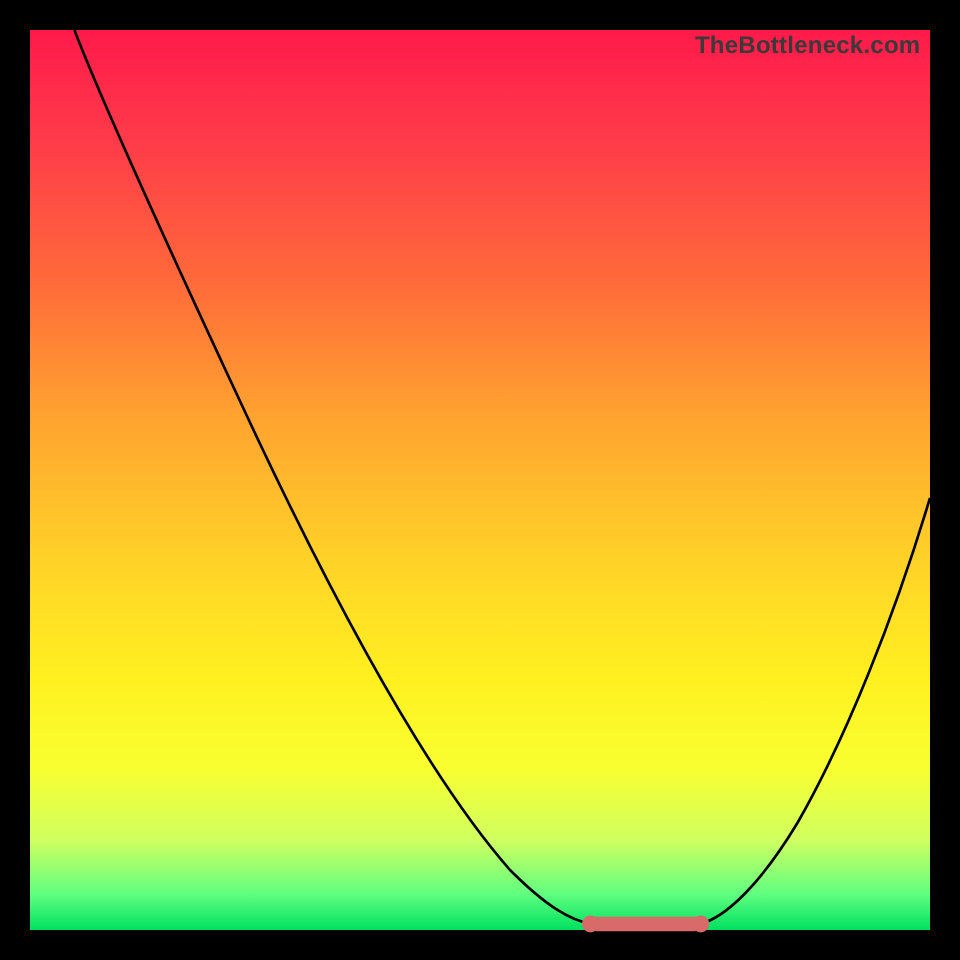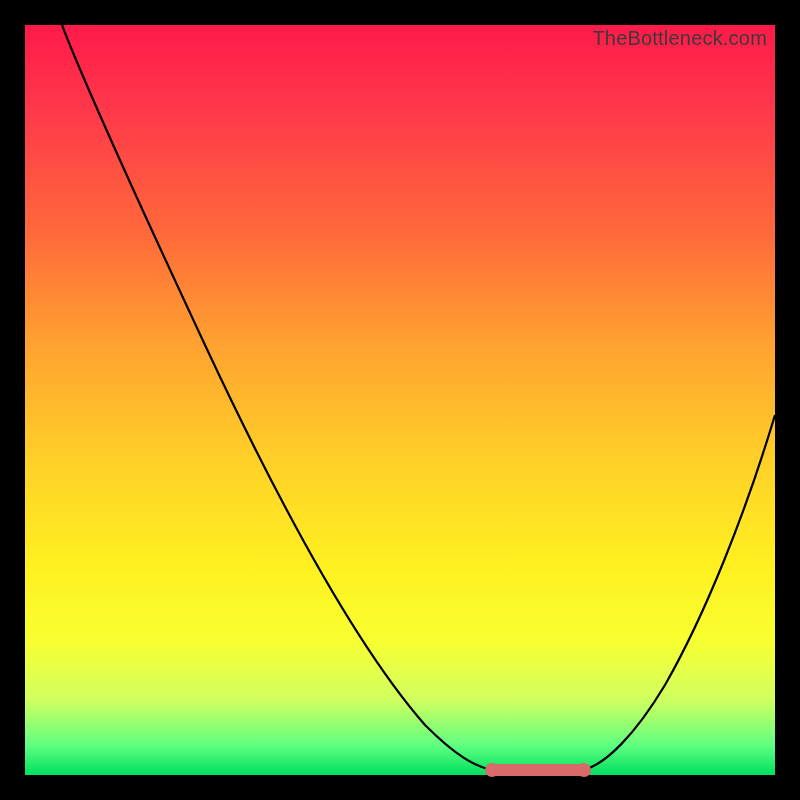--- a/index.html
+++ b/index.html
@@ -28,21 +28,21 @@
       #60ff80 96%,
       #00e060 100%
     );
   }
   .watermark {
     position: absolute;
     top: 2px;
     right: 8px;
     font-family: Arial, Helvetica, sans-serif;
     font-size: 20px;
-    font-weight: 400;
+    font-weight: 700;
     color: #3a3a3a;
     letter-spacing: 0.2px;
   }
   svg.curve {
     position: absolute;
     left: 0;
     top: 0;
     width: 750px;
     height: 750px;
   }

